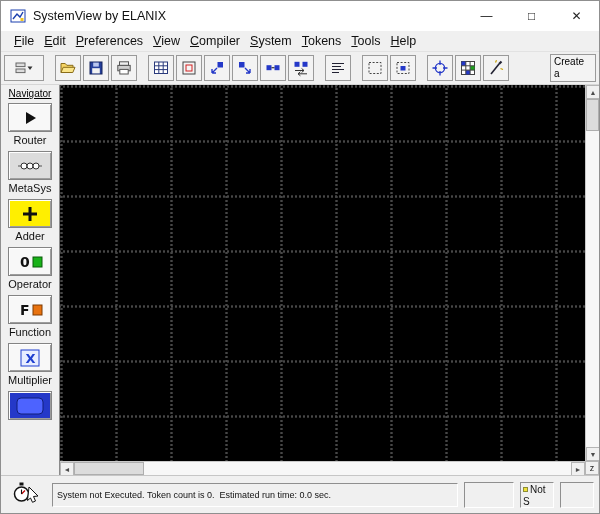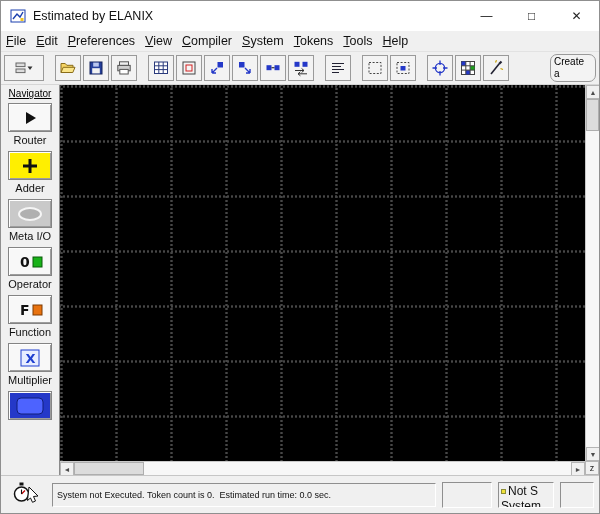--- a/index.html
+++ b/index.html
@@ -10,33 +10,33 @@
   }
   
   .titlebar{height:30px;background:#ffffff;display:flex;align-items:center;flex:0 0 auto;}
   .app-icon{width:16px;height:16px;margin:0 7px 0 9px;flex:0 0 auto;}
   .title{font-size:12.5px;color:#111;}
   .win-controls{margin-left:auto;display:flex;height:100%;}
   .win-btn{width:45px;height:100%;display:flex;align-items:center;justify-content:center;
     font-size:12px;color:#222;cursor:default;}
   
   .menubar{height:21px;display:flex;align-items:stretch;background:#f0f0f0;flex:0 0 auto;
-    border-bottom:1px solid #e2e2e2;padding-left:0;}
+    border-bottom:1px solid #e2e2e2;padding-left:8px;}
   .menu-item{padding:0 5px;font-size:12.5px;line-height:20px;color:#111;white-space:nowrap;}
   .menu-item u{text-decoration:underline;}
   
   .toolbar{height:33px;display:flex;align-items:center;padding:2px 3px;gap:2px;flex:0 0 auto;
     border-bottom:1px solid #d6d6d6;}
   .tool-btn{width:26px;height:26px;background:#f3f3f3;border:1px solid #9a9a9a;
     display:flex;align-items:center;justify-content:center;flex:0 0 auto;}
   .tool-btn svg{width:18px;height:18px;display:block;}
   .tb-sel{width:40px;}
   .tb-gap{width:7px;flex:0 0 auto;}
   .tb-create{width:46px;height:28px;margin-left:auto;font-size:10px;line-height:1.15;
-    text-align:left;padding:1px 3px;overflow:hidden;justify-content:flex-start;align-items:flex-start;border-radius:7px;}
+    text-align:left;padding:1px 3px;overflow:hidden;justify-content:flex-start;align-items:flex-start;}
   
   .main{flex:1 1 auto;display:flex;min-height:0;}
   .palette{width:58px;flex:0 0 auto;display:flex;flex-direction:column;align-items:center;
     overflow:hidden;padding-top:2px;}
   .pal-header{font-size:10px;text-decoration:underline;color:#000;margin:1px 0 4px;}
   .pal-item{display:flex;flex-direction:column;align-items:center;margin-bottom:5px;flex:0 0 auto;}
   .pal-btn{width:44px;height:29px;border:1px solid #848484;
     box-shadow:inset 1px 1px 0 #ffffff, inset -1px -1px 0 #9d9d9d;
     background:#f6f6f6;display:flex;align-items:center;justify-content:center;overflow:hidden;}
   .pal-btn svg{width:40px;height:24px;display:block;}
@@ -64,39 +64,39 @@
     font-size:9px;color:#222;display:flex;align-items:center;justify-content:center;}
   
   .statusbar{height:38px;flex:0 0 auto;border-top:1px solid #c6c6c6;display:flex;
     align-items:center;padding:3px 5px;gap:6px;background:#f0f0f0;}
   .run-btn{width:40px;height:30px;display:flex;align-items:center;justify-content:center;flex:0 0 auto;}
   .sunken{border:1px solid;border-color:#8f8f8f #ffffff #ffffff #8f8f8f;background:#f0f0f0;}
   .status-panel{flex:1 1 auto;height:24px;font-family:Liberation Sans, sans-serif;font-size:9px;
     color:#111;display:flex;align-items:center;padding:0 4px;white-space:pre;overflow:hidden;}
   .mini-panel{height:26px;flex:0 0 auto;}
   .panel-a{width:50px;}
-  .panel-b{width:56px;font-size:12px;line-height:1.25;padding:1px 2px;color:#111;overflow:hidden;}
+  .panel-b{width:34px;font-size:10px;line-height:1.25;padding:1px 2px;color:#111;overflow:hidden;}
   .panel-c{width:34px;}
   .yellow-dot{display:inline-block;width:5px;height:5px;background:#f0e23a;border:1px solid #8d8d35;
     margin-right:2px;vertical-align:middle;}
 </style>
 </head>
 <body>
 
 <div class="window">
 
   <div class="titlebar">
     <span class="app-icon">
       <svg viewBox="0 0 16 16">
           <rect x="1" y="2" width="14" height="12" fill="#ffffff" stroke="#1a3fae"></rect>
           <path d="M3 11 L7 6 L10 9 L13 4" stroke="#1a3fae" fill="none" stroke-width="1.4"></path>
           <rect x="10.5" y="10" width="3" height="3" fill="#f0c420"></rect>
         </svg>
     </span>
-    <span class="title">Estimated by ELANIX</span>
+    <span class="title">SystemView by ELANIX</span>
     <div class="win-controls">
       <div class="win-btn">—</div>
       <div class="win-btn">□</div>
       <div class="win-btn">✕</div>
     </div>
   </div>
 
   <div class="menubar">
     <div class="menu-item"><u>F</u>ile</div>
     <div class="menu-item"><u>E</u>dit</div>
@@ -265,42 +265,45 @@
           <span>
               <svg viewBox="0 0 40 24">
                 <path d="M16 6 L26 12 L16 18 Z" fill="#111"></path>
               </svg>
             </span>
         </div>
         <div class="pal-label">Router</div>
       </div>
 
 
+      <div class="pal-item">
+        <div class="pal-btn" style="background:#dcdcdc;">
+          <span>
+              <svg viewBox="0 0 40 24">
+                <path d="M8 12 H32" stroke="#555"></path>
+                <circle cx="14" cy="12" r="3" fill="#fff" stroke="#333"></circle>
+                <circle cx="20" cy="12" r="3" fill="#fff" stroke="#333"></circle>
+                <circle cx="26" cy="12" r="3" fill="#fff" stroke="#333"></circle>
+              </svg>
+            </span>
+        </div>
+        <div class="pal-label">MetaSys</div>
+      </div>
 
       <div class="pal-item">
         <div class="pal-btn" style="background:#ffef00;">
           <span>
               <svg viewBox="0 0 40 24">
                 <path d="M20 5 V19 M13 12 H27" stroke="#111" stroke-width="3" fill="none"></path>
               </svg>
             </span>
         </div>
         <div class="pal-label">Adder</div>
       </div>
 
-      <div class="pal-item">
-        <div class="pal-btn" style="background:#c9c9c9;">
-          <span>
-              <svg viewBox="0 0 40 24">
-                <ellipse cx="20" cy="12" rx="11" ry="6" fill="#b0b0b0" stroke="#f5f5f5" stroke-width="2"></ellipse>
-              </svg>
-            </span>
-        </div>
-        <div class="pal-label">Meta I/O</div>
-      </div>
 
       <div class="pal-item">
         <div class="pal-btn" style="background:#f8f8f8;">
           <span>
               <svg viewBox="0 0 40 24">
                 <text x="10" y="17" font-size="14" font-weight="bold" fill="#111" font-family="DejaVu Sans, sans-serif">0</text>
                 <rect x="23" y="7" width="9" height="10" fill="#19b219" stroke="#0a5a0a"></rect>
               </svg>
             </span>
         </div>

